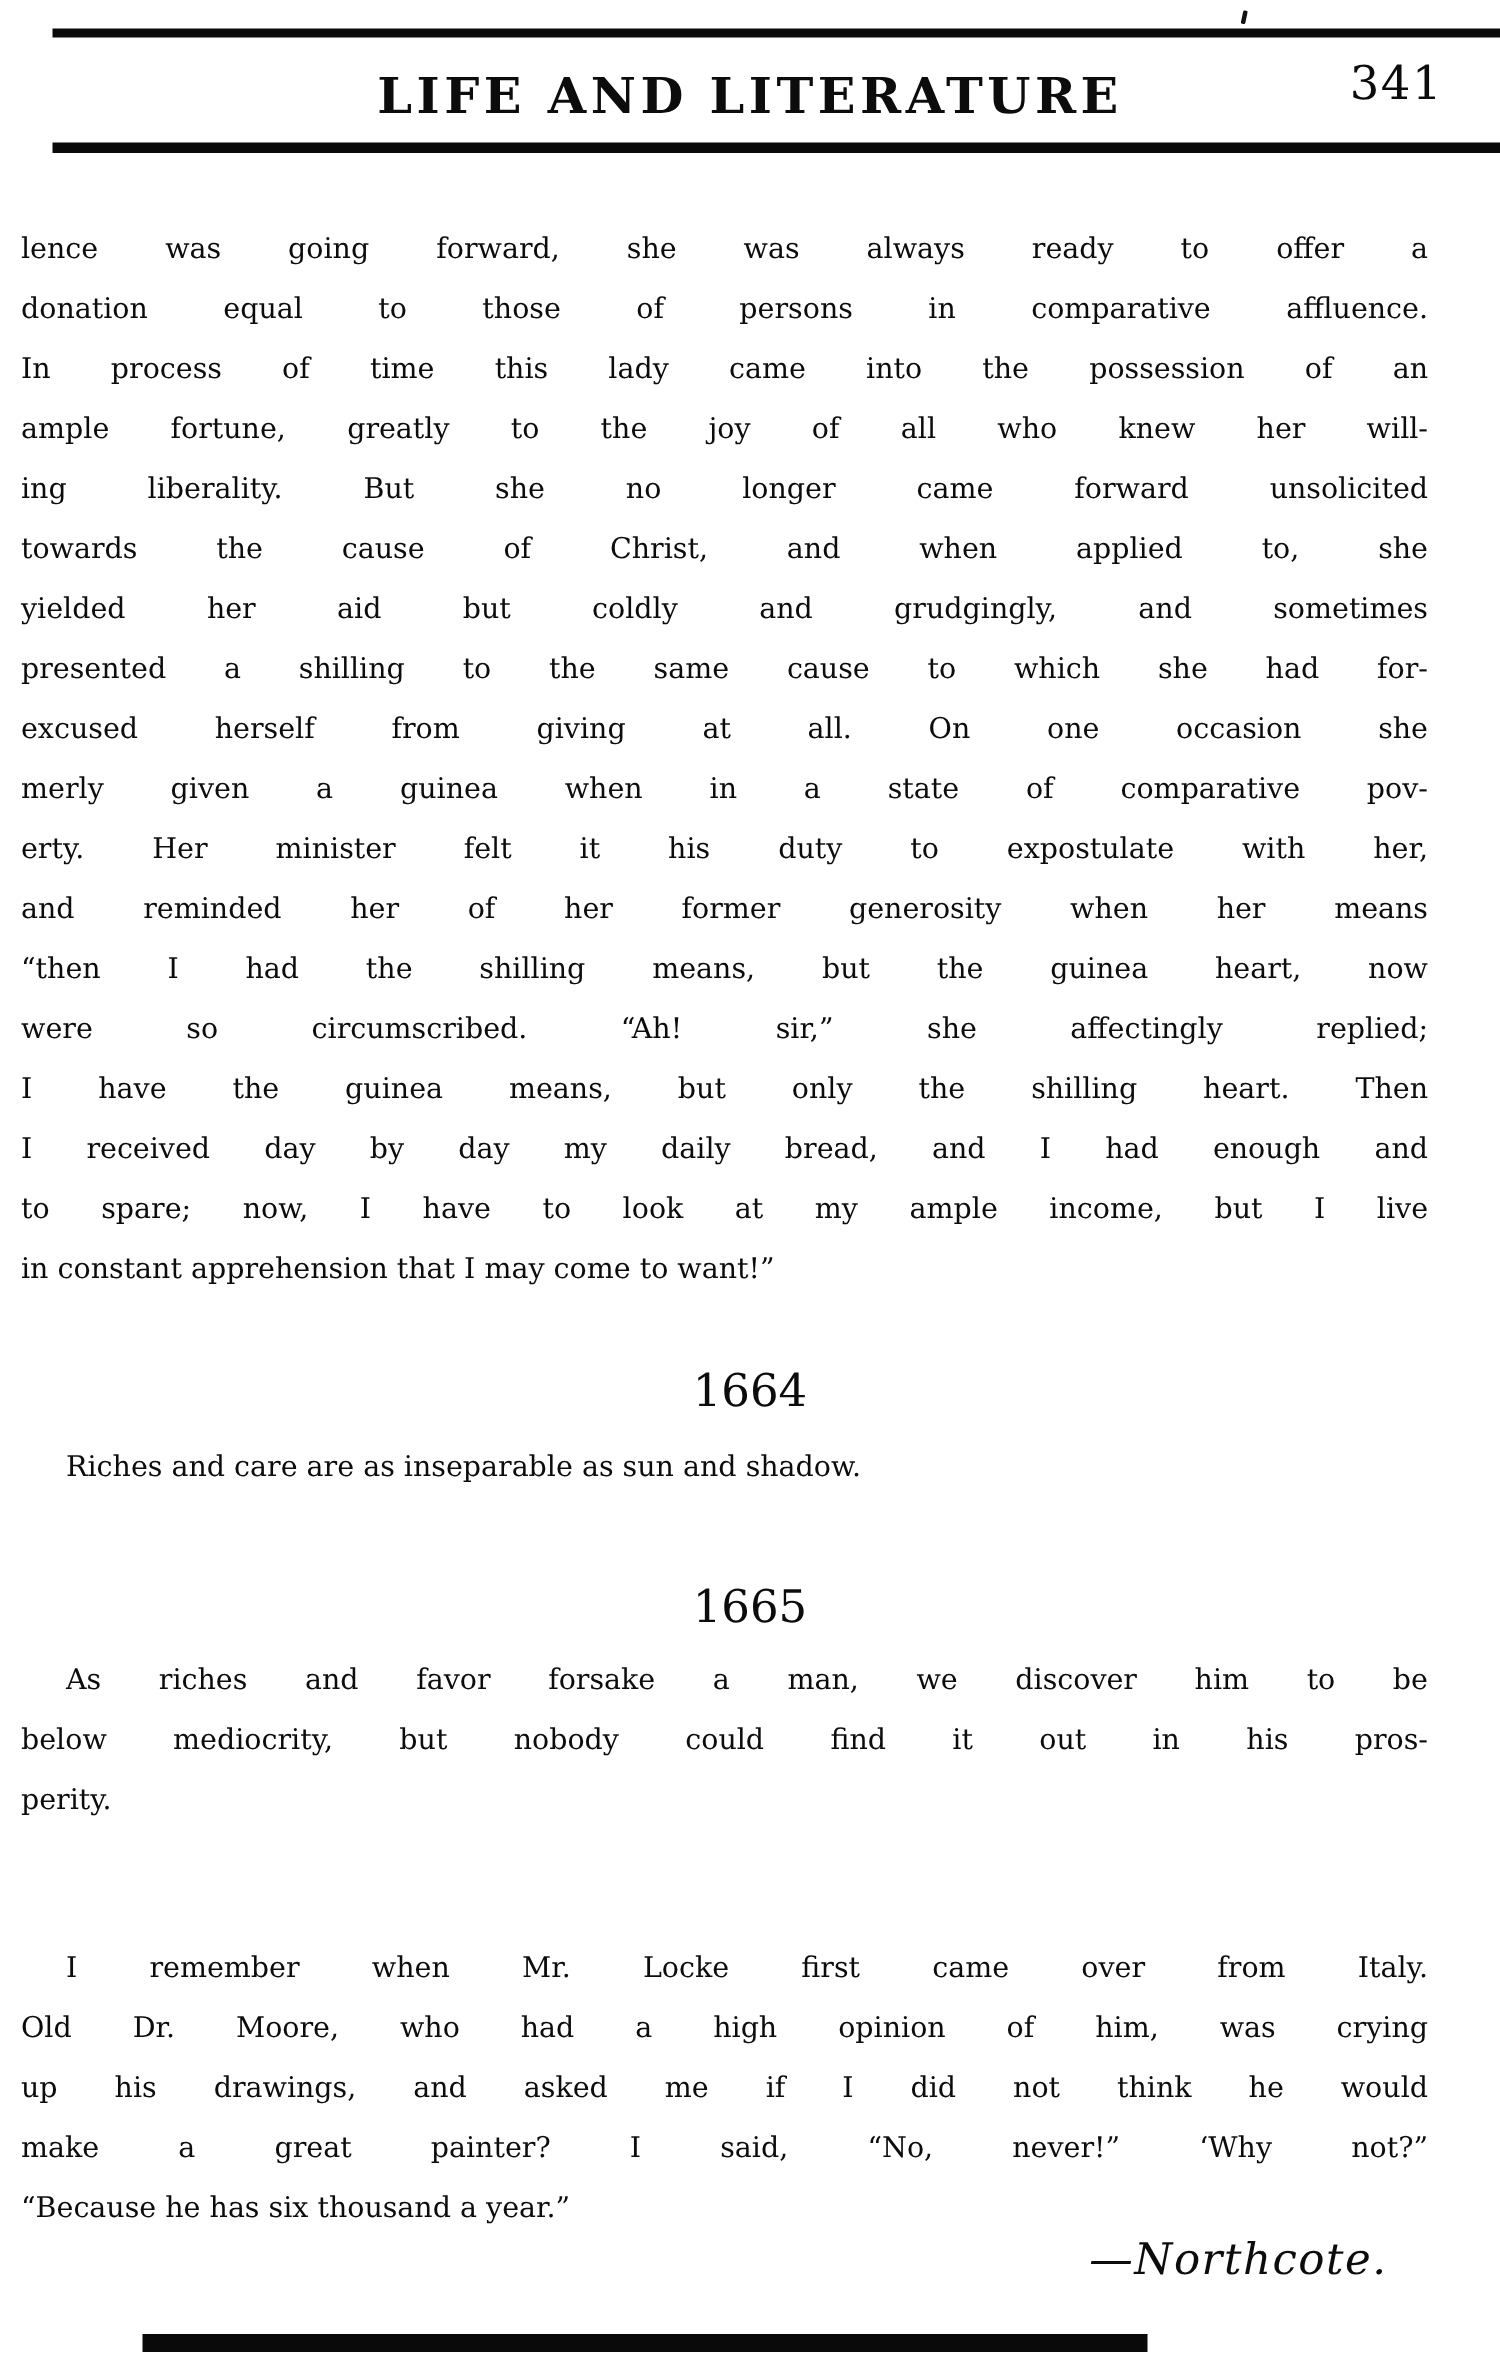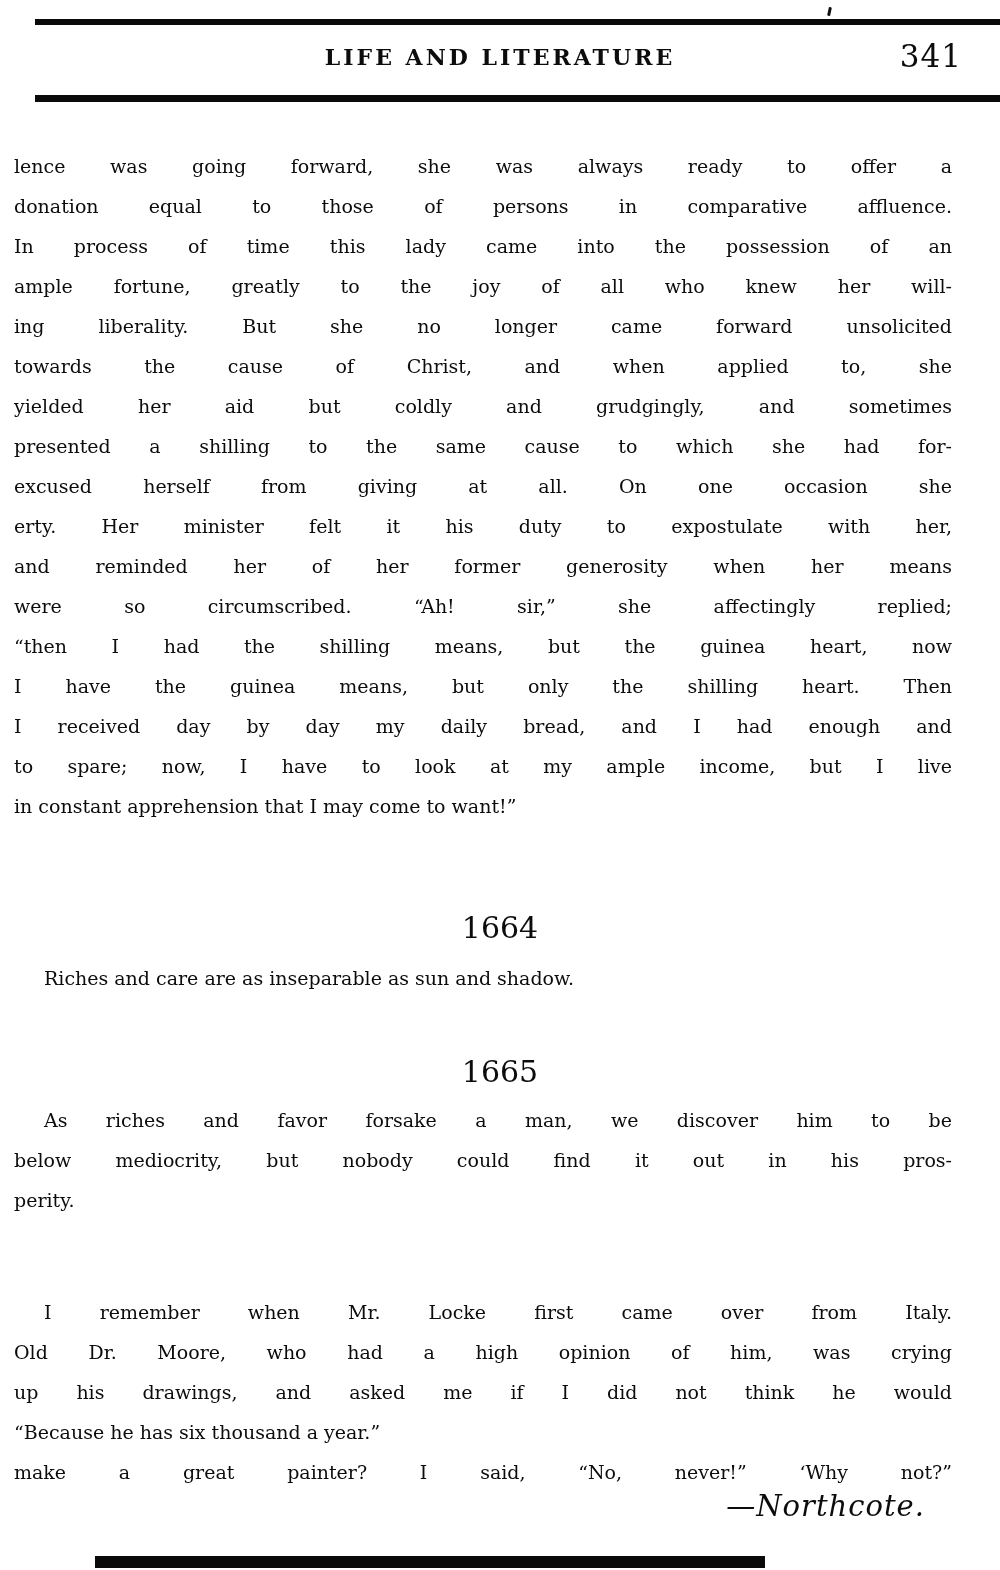--- a/index.html
+++ b/index.html
@@ -14,21 +14,21 @@
   }
   .rule { position: absolute; background: #0a0a0a; }
   .rule-top    { top: 19px;  left: 35px; width: 965px; height: 6px; }
   .rule-header { top: 95px;  left: 35px; width: 965px; height: 7px; }
   .bar-bottom  { top: 1556px; left: 95px; width: 670px; height: 12px; }
   .speck { position: absolute; top: 7px; left: 828px; width: 3px; height: 9px;
            background: #111; transform: rotate(12deg); border-radius: 1px; }
 
   .header-title {
     position: absolute; top: 44px; left: 0; width: 1000px;
-    text-align: center; font-weight: bold; font-size: 22px;
+    text-align: center; font-weight: bold; font-size: 33px;
     letter-spacing: 3px; white-space: nowrap;
   }
   .page-num {
     position: absolute; top: 38px; right: 38px;
     font-size: 31px; letter-spacing: 1px;
   }
 
   .textblock {
     position: absolute; left: 14px; width: 938px;
     font-size: 19px; line-height: 40px;
@@ -67,24 +67,25 @@
   <div class="textblock body1">
       <div class="ln">lence was going forward, she was always ready to offer a</div>
       <div class="ln">donation equal to those of persons in comparative affluence.</div>
       <div class="ln">In process of time this lady came into the possession of an</div>
       <div class="ln">ample fortune, greatly to the joy of all who knew her will-</div>
       <div class="ln">ing liberality.  But she no longer came forward unsolicited</div>
       <div class="ln">towards the cause of Christ, and when applied to, she</div>
       <div class="ln">yielded her aid but coldly and grudgingly, and sometimes</div>
       <div class="ln">presented a shilling to the same cause to which she had for-</div>
       <div class="ln">excused herself from giving at all.  On one occasion she</div>
+      <div class="ln">merly given a guinea when in a state of comparative pov-</div>
       <div class="ln">erty.  Her minister felt it his duty to expostulate with her,</div>
       <div class="ln">and reminded her of her former generosity when her means</div>
+      <div class="ln">“then I had the shilling means, but the guinea heart, now</div>
       <div class="ln">were so circumscribed.  “Ah! sir,” she affectingly replied;</div>
-      <div class="ln">“then I had the shilling means, but the guinea heart, now</div>
       <div class="ln">I have the guinea means, but only the shilling heart.  Then</div>
       <div class="ln">I received day by day my daily bread, and I had enough and</div>
       <div class="ln">to spare; now, I have to look at my ample income, but I live</div>
       <div class="ln last">in constant apprehension that I may come to want!”</div>
     </div>
 
   <div class="sec-num h64">1664</div>
   <div class="textblock q64">
       <div class="ln first last">Riches and care are as inseparable as sun and shadow.</div>
     </div>
@@ -93,21 +94,21 @@
   <div class="textblock p65">
       <div class="ln first">As riches and favor forsake a man, we discover him to be</div>
       <div class="ln">below mediocrity, but nobody could find it out in his pros-</div>
       <div class="ln last">perity.</div>
     </div>
 
   <div class="textblock p66">
       <div class="ln first">I remember when Mr. Locke first came over from Italy.</div>
       <div class="ln">Old Dr. Moore, who had a high opinion of him, was crying</div>
       <div class="ln">up his drawings, and asked me if I did not think he would</div>
+      <div class="ln">make a great painter?  I said, “No, never!” ‘Why not?”</div>
       <div class="ln last">“Because he has six thousand a year.”</div>
-      <div class="ln">make a great painter?  I said, “No, never!” ‘Why not?”</div>
     </div>
 
   <div class="attribution">—Northcote.</div>
 
   <div class="rule bar-bottom"></div>
 
 </div>
 
 </body></html>

